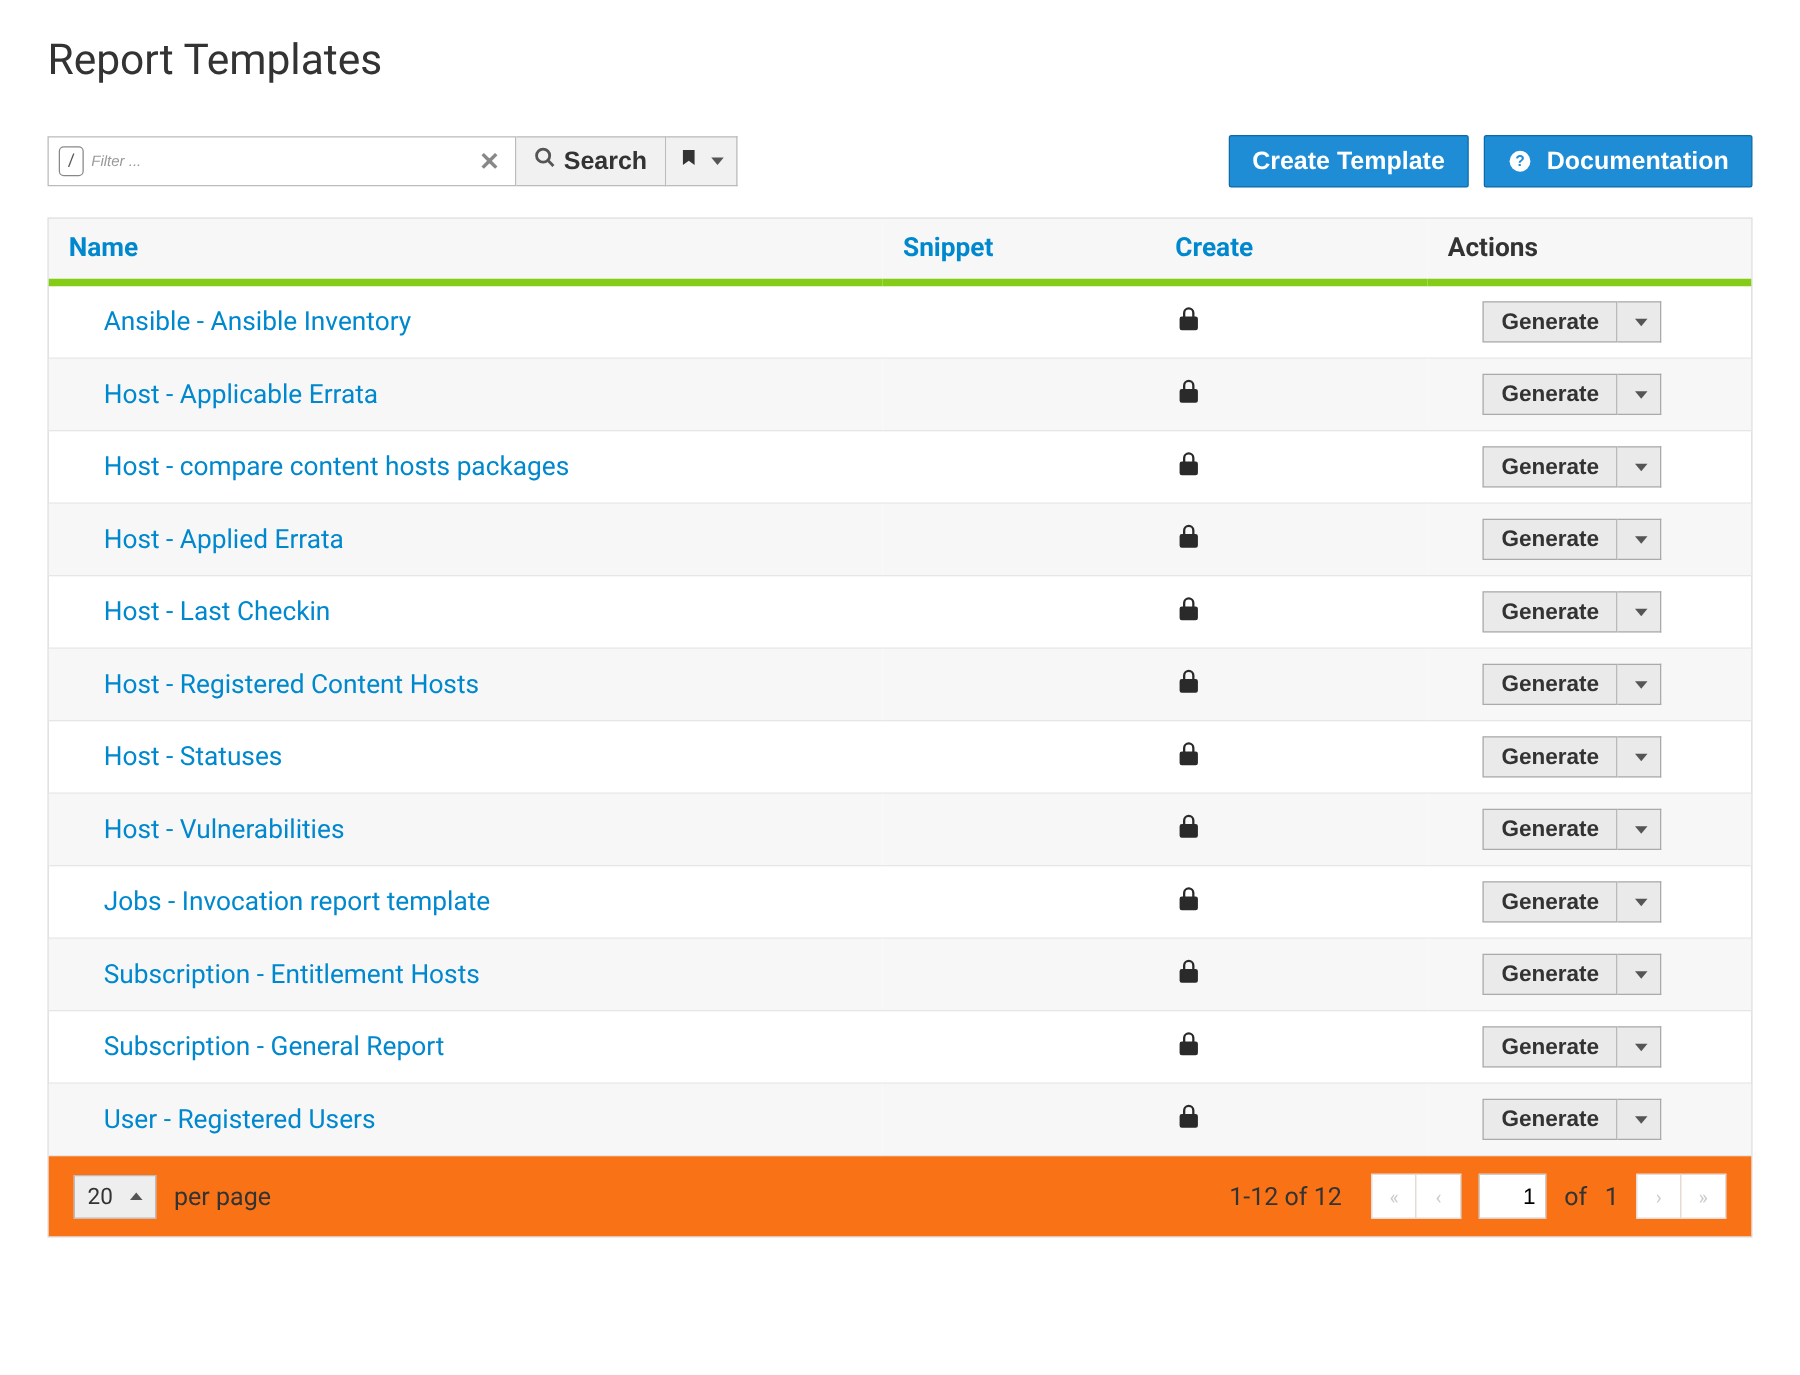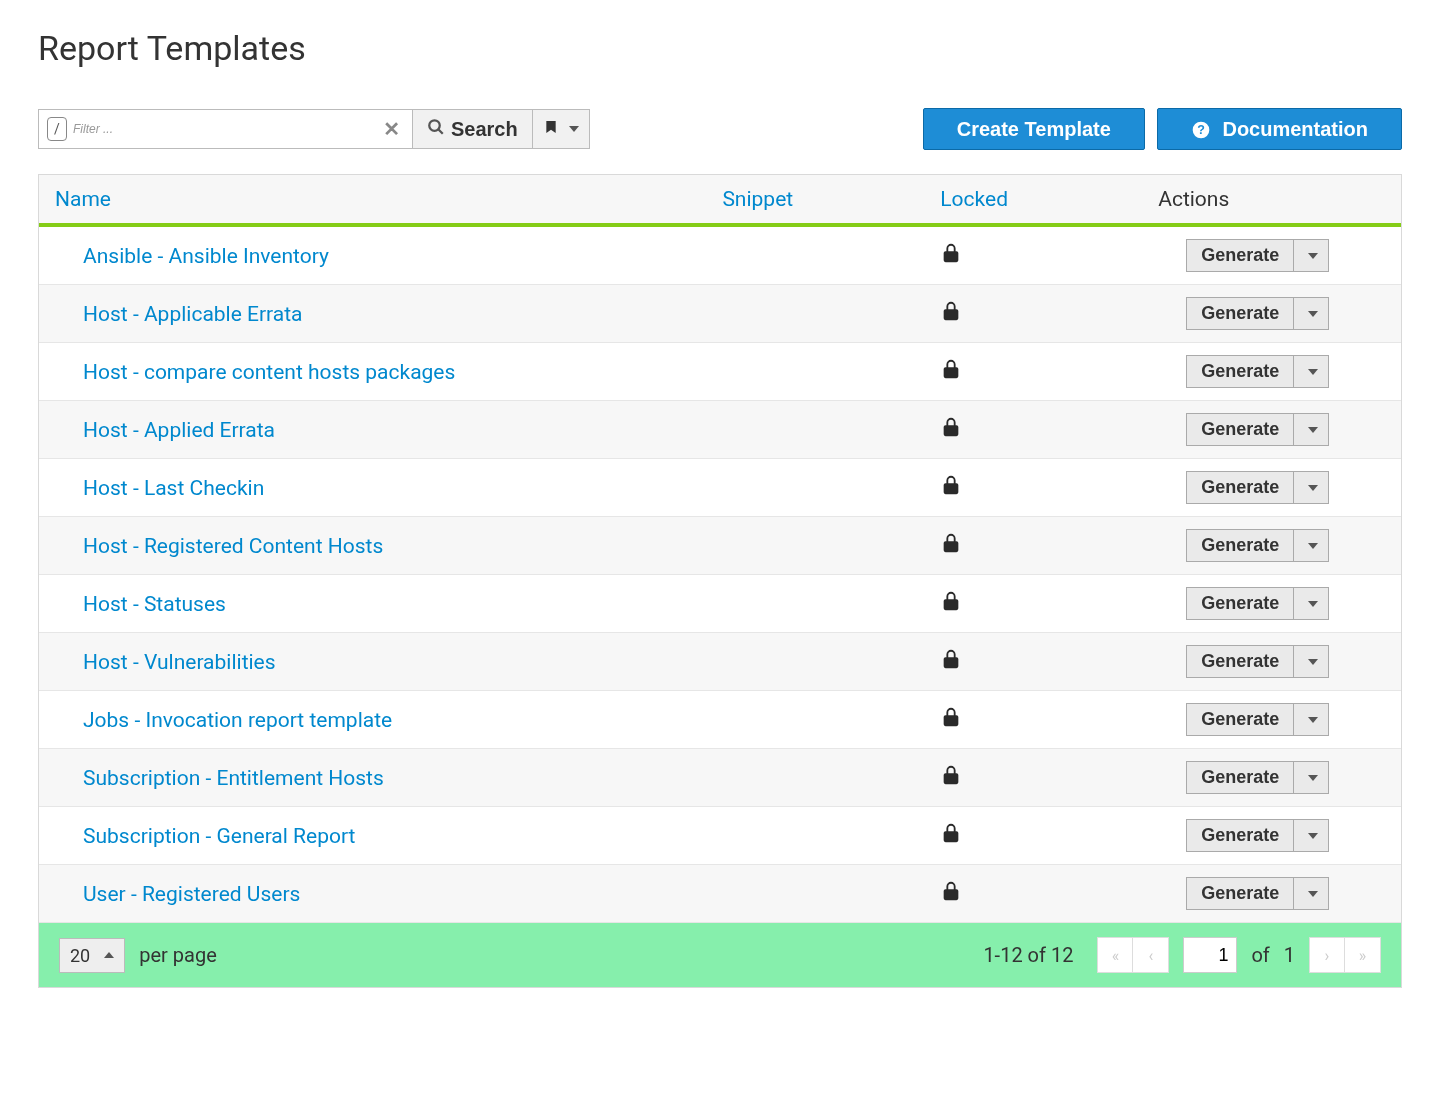--- a/index.html
+++ b/index.html
@@ -9,38 +9,38 @@
 .search-group { display: flex; align-items: center; }
 .filter-wrap { position: relative; display: flex; align-items: center; border: 1px solid #bbb; background: #fff; width: 375px; height: 40px; padding: 0 8px; }
 .slash-badge { border: 1px solid #888; border-radius: 4px; width: 20px; height: 24px; display: flex; align-items: center; justify-content: center; font-size: 14px; color: #555; margin-right: 6px; }
 .filter-input { flex: 1; border: none; outline: none; font-size: 12px; font-style: italic; color: #3b82f6; background: transparent; }
 .filter-input::placeholder { color: #999; font-style: italic; }
 .clear-x { color: #888; font-size: 20px; cursor: pointer; padding: 0 4px; font-weight: bold; }
 .btn { border: 1px solid #bbb; background: #f1f1f1; height: 40px; padding: 0 14px; font-size: 20px; color: #333; cursor: pointer; display: inline-flex; align-items: center; gap: 6px; }
 .btn-search { border-left: none; font-weight: 600; }
 .btn-bookmark { border-left: none; padding: 0 10px; }
 .spacer { flex: 1; }
-.btn-primary { background: #1e8dd6; color: #fff; border: 1px solid #0b6aa7; font-weight: 700; font-size: 20px; padding: 0 33px; height: 42px; border-radius: 2px; }
+.btn-primary { background: #1e8dd6; color: #fff; border: 1px solid #0b6aa7; font-weight: 700; font-size: 20px; padding: 0 18px; height: 42px; border-radius: 2px; }
 .btn-primary + .btn-primary { margin-left: 12px; }
 .table-wrap { border: 1px solid #d9d9d9; }
 table { width: 100%; border-collapse: collapse; }
 th, td { text-align: left; padding: 12px 16px; border-bottom: 1px solid #e6e6e6; font-size: 21px; }
-th { background: #f7f7f7; font-weight: 400; color: #333; border-bottom: 4px solid #84cc16; }
+th { background: #f7f7f7; font-weight: 700; color: #333; border-bottom: 6px solid #84cc16; }
 th.sortable { color: #0088ce; cursor: pointer; }
 td.name a { color: #0088ce; text-decoration: none; font-size: 21px; margin-left: 28px; }
 tbody tr:nth-child(even) { background: #f7f7f7; }
 .col-name { width: 49%; }
 .col-snippet { width: 16%; }
 .col-locked { width: 16%; }
 .col-actions { width: 19%; }
 .lock-icon svg { width: 22px; height: 22px; }
 .action-split { display: inline-flex; padding-left: 28px; }
 .action-btn { border: 1px solid #aaa; background: #eaeaea; padding: 5px 14px; font-size: 18px; font-weight: 600; color: #333; cursor: pointer; }
 .action-caret { border: 1px solid #aaa; border-left: none; background: #eaeaea; padding: 5px 10px; cursor: pointer; display: flex; align-items: center; }
-.pagination { display: flex; align-items: center; padding: 14px 20px; background: #86efac; font-size: 20px; color: #333; gap: 14px; }
+.pagination { display: flex; align-items: center; padding: 14px 20px; background: #f97316; font-size: 20px; color: #333; gap: 14px; }
 .per-page-select { border: 1px solid #bbb; background: #eee; padding: 6px 10px; font-size: 18px; display: inline-flex; align-items: center; gap: 8px; cursor: pointer; }
 .pag-spacer { flex: 1; }
 .pag-btn { border: 1px solid #ddd; background: #fff; width: 36px; height: 36px; display: inline-flex; align-items: center; justify-content: center; cursor: pointer; color: #888; font-size: 16px; }
 .pag-btn.disabled { color: #ccc; cursor: default; }
 .pag-input { border: 1px solid #ccc; width: 54px; height: 36px; text-align: right; padding: 0 8px; font-size: 18px; }
 .pag-group { display: inline-flex; gap: 0; }
 .pag-group .pag-btn + .pag-btn { border-left: none; }
 .caret-down { display:inline-block; width:0; height:0; border-left:5px solid transparent; border-right:5px solid transparent; border-top:6px solid #555; margin-left:4px; }
 .caret-up { display:inline-block; width:0; height:0; border-left:5px solid transparent; border-right:5px solid transparent; border-bottom:6px solid #555; margin-left:6px; }
 </style>
@@ -86,21 +86,21 @@
     <span>Documentation</span>
   </button>
 </div>
 
 <div class="table-wrap">
   <table>
     <thead>
       <tr>
         <th class="sortable col-name">Name</th>
         <th class="sortable col-snippet">Snippet</th>
-        <th class="sortable col-locked">Locked</th>
+        <th class="sortable col-locked">Create</th>
         <th class="col-actions">Actions</th>
       </tr>
     </thead>
     <tbody id="table-body">
         <tr>
           <td class="name"><a href="#">Ansible - Ansible Inventory</a></td>
           <td></td>
           <td><span class="lock-icon"><svg viewBox="0 0 24 24" fill="#2a2a2a">
                 <path d="M12 2a5 5 0 0 0-5 5v3H6a2 2 0 0 0-2 2v8a2 2 0 0 0 2 2h12a2 2 0 0 0 2-2v-8a2 2 0 0 0-2-2h-1V7a5 5 0 0 0-5-5zm-3 5a3 3 0 0 1 6 0v3H9V7z"></path>
               </svg></span></td>

